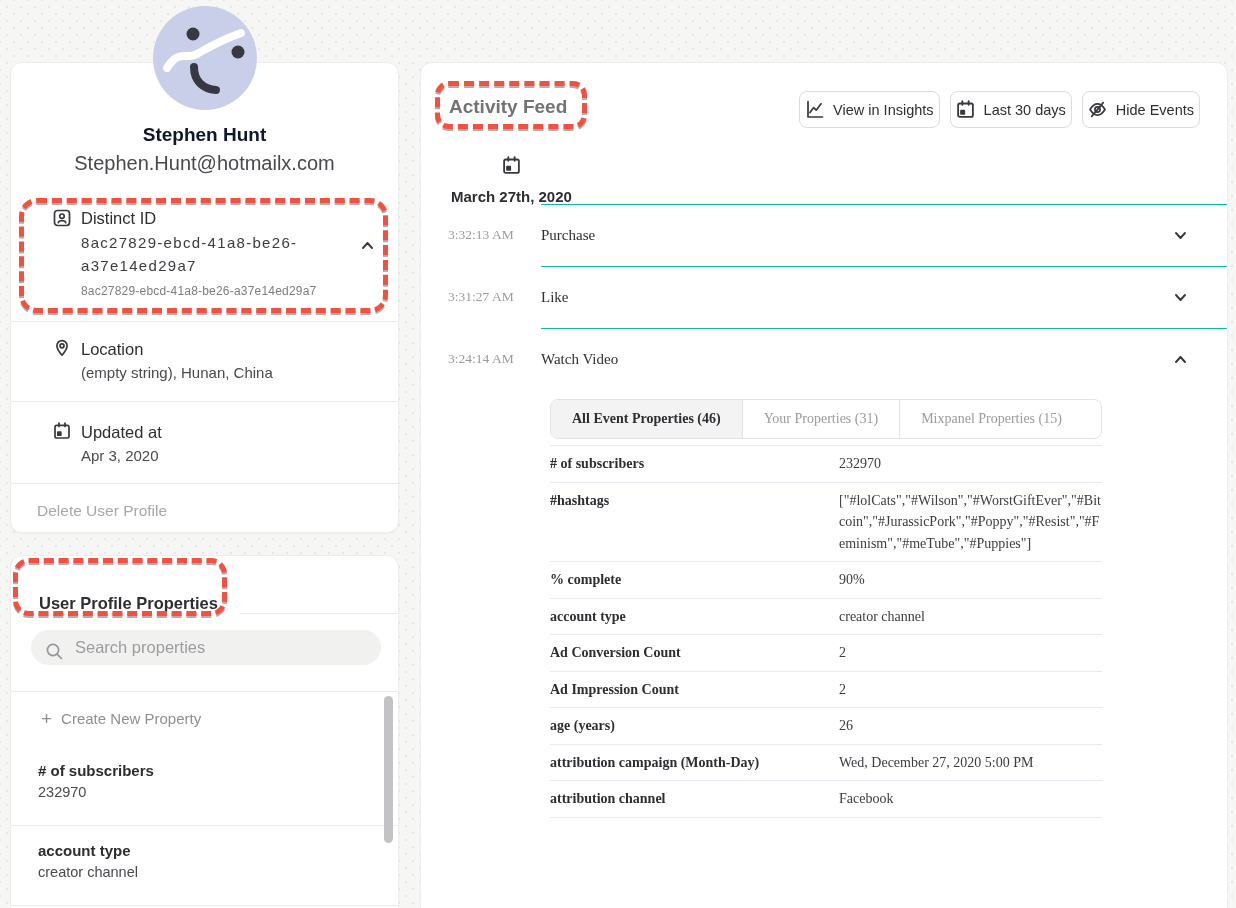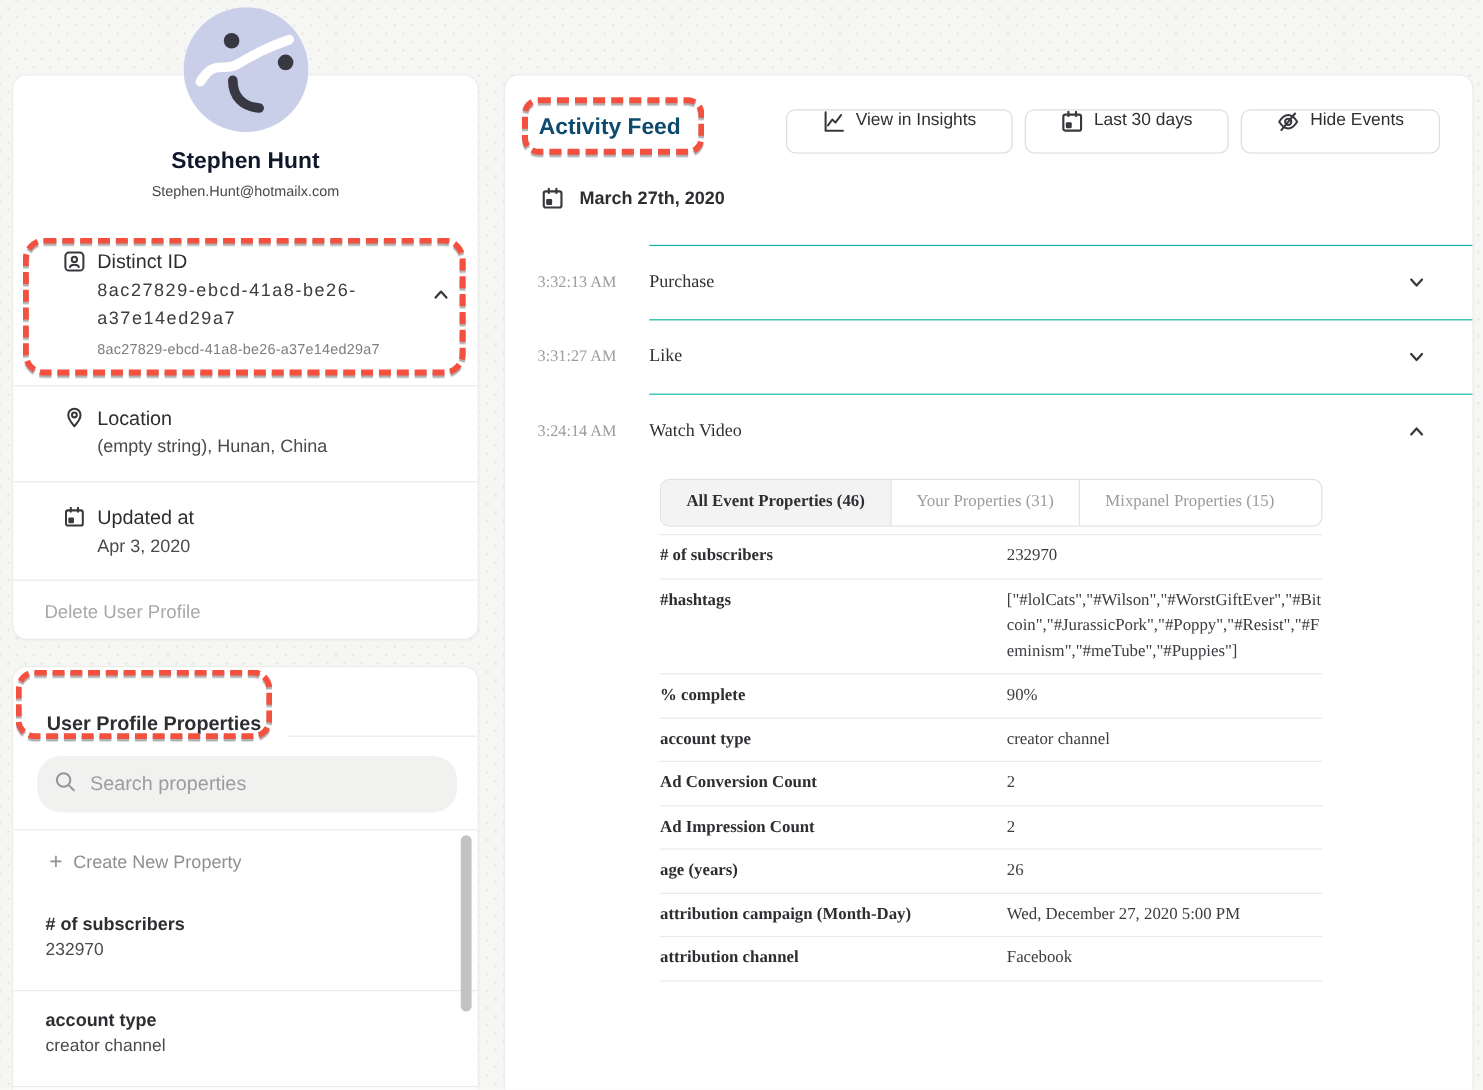--- a/index.html
+++ b/index.html
@@ -16,64 +16,64 @@
     color:#313135;
   }
   .card {
     position:absolute; background:#fff; border-radius:12px;
     border:1px solid #ededeb; box-shadow:0 1px 2px rgba(0,0,0,.04);
   }
   
   #profile-card { left:10px; top:62px; width:389px; height:471px; }
   .avatar { position:absolute; left:142px; top:-57px; width:104px; height:104px; }
   .p-name { position:absolute; top:61px; left:0; width:100%; text-align:center; font-size:19px; font-weight:bold; color:#0f172a; }
-  .p-email { position:absolute; top:89px; left:0; width:100%; text-align:center; font-size:12px; color:#48484d; }
+  .p-email { position:absolute; top:89px; left:0; width:100%; text-align:center; font-size:20px; color:#48484d; }
   .sec-icon { position:absolute; left:42px; width:18px; height:18px; }
   .sec-label { position:absolute; left:70px; font-size:16.5px; color:#2e2e32; }
   .sec-value { position:absolute; left:70px; font-size:15px; color:#4a4a4f; }
   .hline { position:absolute; left:0; right:0; height:1px; background:#ebebed; }
   #distinct-value { top:168px; width:252px; line-height:23px; letter-spacing:1.3px; color:#3c3c41; }
   #distinct-sub { position:absolute; left:70px; top:221px; font-size:12px; color:#7d7d82; letter-spacing:.2px; }
   #distinct-collapse { position:absolute; left:350px; top:178px; width:16px; height:12px; cursor:pointer; }
   #delete-profile { position:absolute; left:26px; top:439px; font-size:15.5px; color:#a8a8ac; }
   
   .anno {
     position:absolute; border:5px dashed #f4503f; border-radius:18px;
     filter:drop-shadow(0 2px 0 rgba(80,80,80,.45));
     pointer-events:none; z-index:6;
   }
   
   #props-card { left:10px; top:555px; width:389px; height:420px; }
   #props-title { position:absolute; left:28px; top:38px; font-size:16.5px; font-weight:bold; color:#2e2e32; }
   #props-search {
-    position:absolute; left:20px; top:74px; width:350px; height:47px;
+    position:absolute; left:20px; top:74px; width:350px; height:35px;
     background:#f1f1ef; border:none; border-radius:20px;
     padding:0 14px 0 44px; font-size:16.5px; color:#4a4a4f;
     font-family:"Liberation Sans", sans-serif; outline:none;
   }
   #props-search::placeholder { color:#9d9da1; }
   #search-icon { position:absolute; left:34px; top:86px; width:19px; height:19px; pointer-events:none; }
   #create-new { position:absolute; left:30px; top:152px; font-size:15px; color:#8f8f94; cursor:pointer; }
   #create-new .plus { font-size:19px; margin-right:9px; vertical-align:-1px; }
   #prop-list { position:absolute; left:0; top:190px; width:100%; }
   .prop-item { position:relative; height:80px; padding:16px 27px 0; border-bottom:1px solid #ebebed; cursor:pointer; }
   .prop-item .pn { font-size:15px; font-weight:bold; color:#2e2e32; }
   .prop-item .pv { margin-top:5px; font-size:14.5px; color:#4a4a4f; }
   #props-scrollbar { position:absolute; left:373px; top:140px; width:9px; height:147px; border-radius:5px; background:#c3c3c5; }
   
   #feed-card { left:420px; top:62px; width:808px; height:880px; }
-  #feed-title { position:absolute; left:28px; top:33px; font-size:19px; font-weight:bold; color:#0c4a6e; }
+  #feed-title { position:absolute; left:28px; top:33px; font-size:19px; font-weight:bold; color:#737373; }
   #feed-buttons { position:absolute; right:27px; top:28px; display:flex; gap:10px; }
   .btn {
-    display:flex; align-items:flex-start; gap:9px; height:37px; padding:0 29px;
+    display:flex; align-items:center; gap:9px; height:37px; padding:0 5px;
     background:#fff; border:1px solid #dcdce0; border-radius:8px;
     font-size:14.5px; color:#2f2f33; cursor:pointer; white-space:nowrap;
   }
   .btn svg { width:19px; height:19px; }
-  #date-row { position:absolute; left:30px; top:93px; display:flex; align-items:center; gap:13px; }
+  #date-row { position:absolute; left:30px; top:93px; display:flex; align-items:center; gap:13px;flex-direction:column; }
   #date-row svg { width:19px; height:19px; }
   #date-label { font-size:15px; font-weight:bold; color:#2e2e32; }
   #events { position:absolute; left:0; top:141px; right:0;font-family:Liberation Serif, serif; }
   .ev-row { position:relative; height:62px; }
   .ev-time { position:absolute; left:27px; top:0; height:62px; display:flex; align-items:center; font-size:13.5px; color:#9b9ba0; }
   .ev-body { margin-left:120px; height:62px; border-top:1px solid #14b8a6; display:flex; align-items:center; padding-right:40px; cursor:pointer; }
   .ev-name { flex:1; font-size:15px; color:#303034; }
   .chev svg { width:13px; height:9px; display:block; }
   .chev.expanded svg { transform:rotate(180deg); }
   

